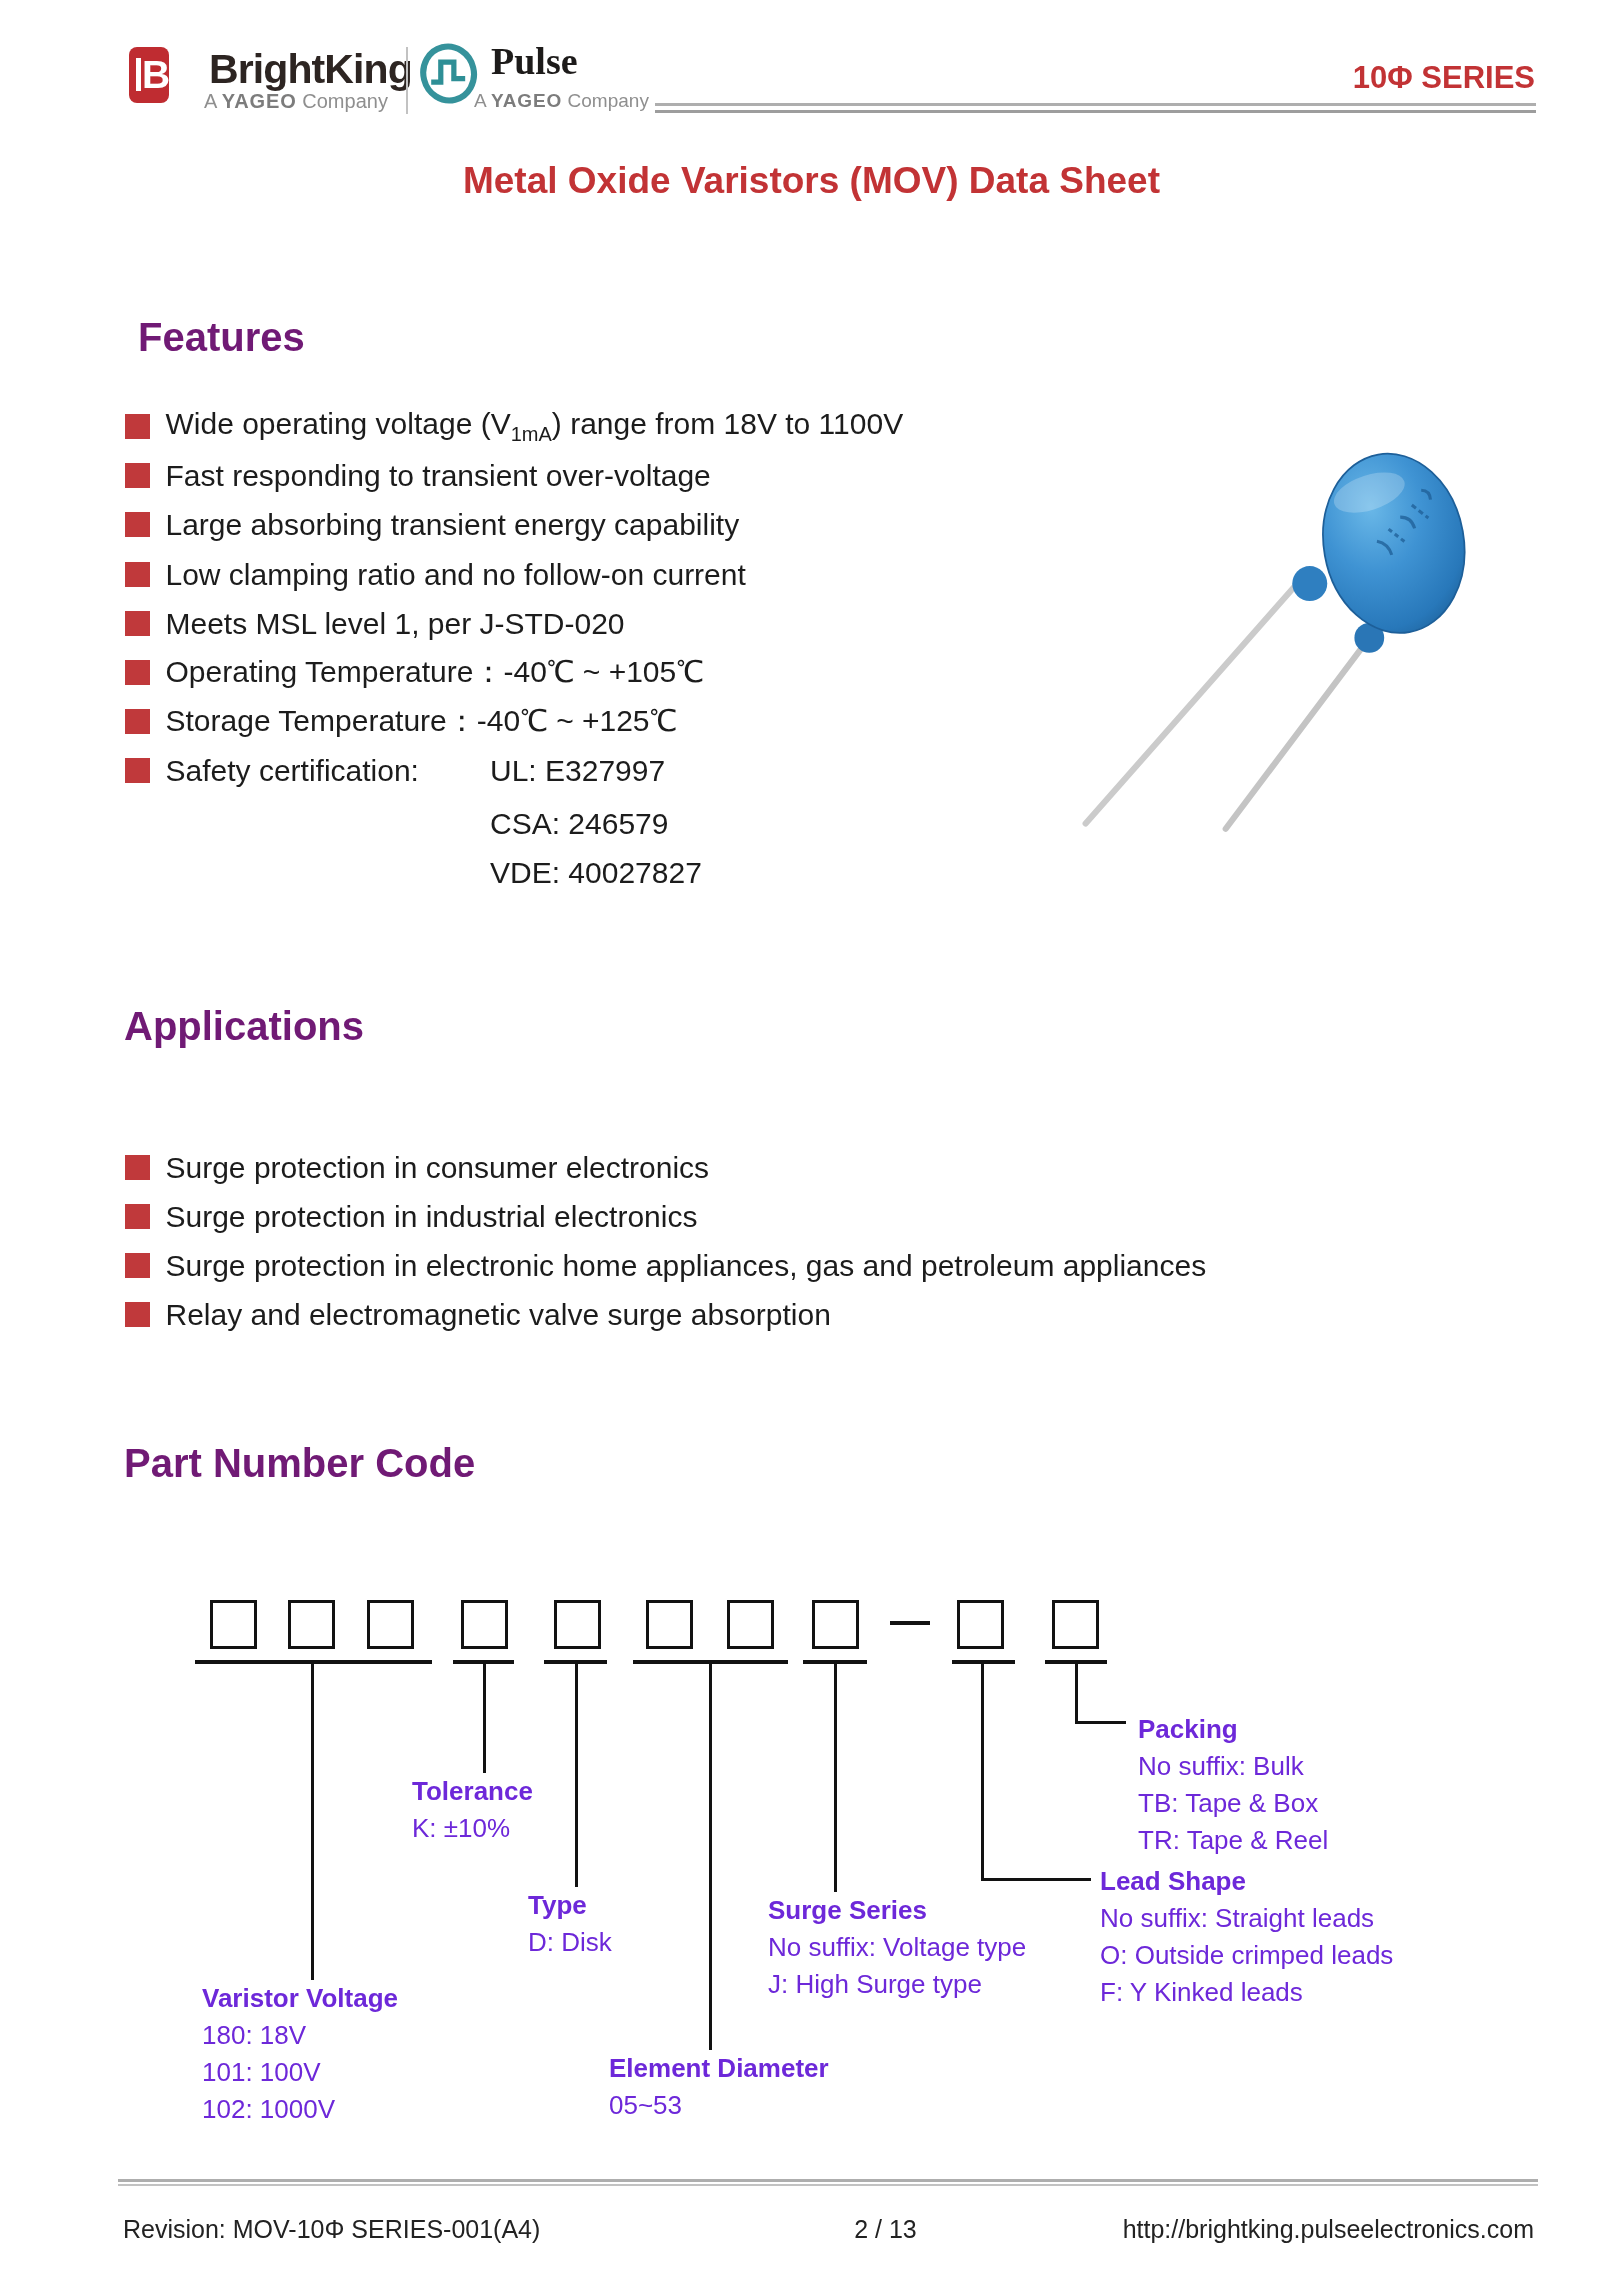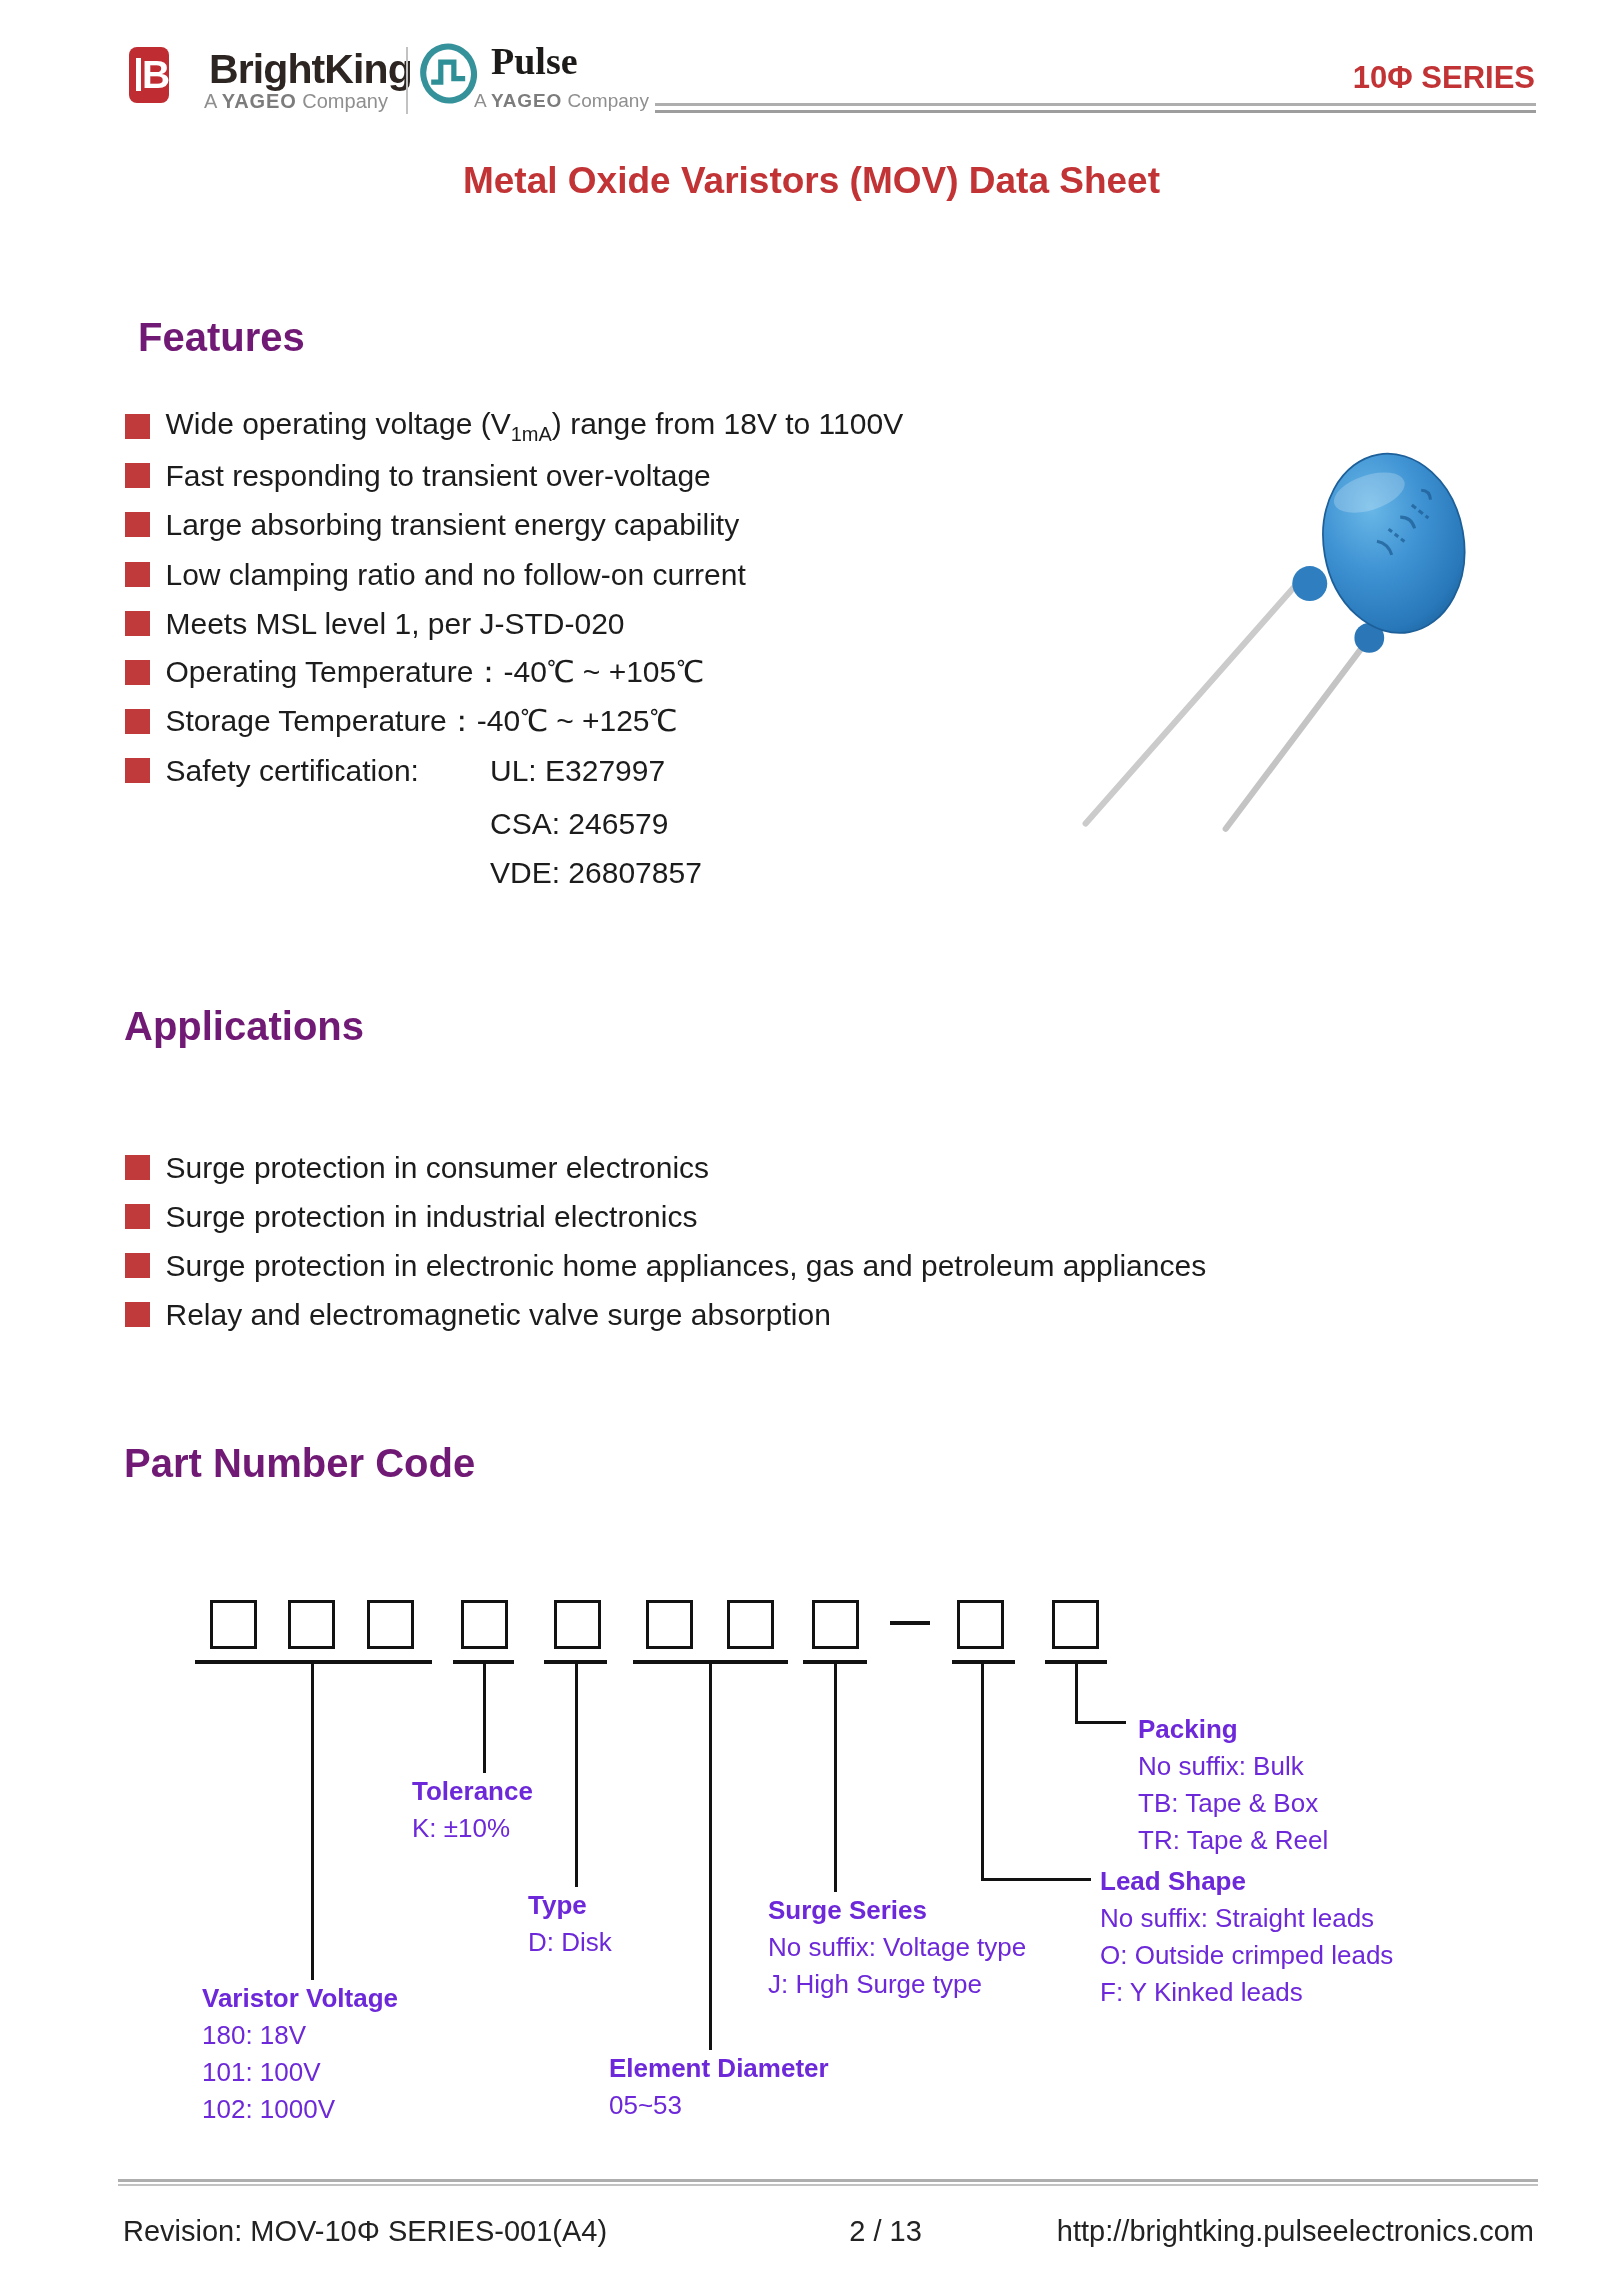--- a/index.html
+++ b/index.html
@@ -32,21 +32,21 @@
   
   .pn-box{position:absolute;top:1600px;width:47px;height:49px;border:3.5px solid #121212;box-sizing:border-box;background:#fff;}
   .hline{position:absolute;background:#121212;height:3.5px;}
   .vline{position:absolute;background:#121212;width:2.6px;}
   .thin{height:2.6px;}
   .pn-label{position:absolute;font-size:26px;line-height:37px;white-space:nowrap;color:#6d28d9;}
   .pn-label .head{font-weight:bold;}
   
   .fr1{left:118px;top:2179px;width:1420px;height:2.6px;background:#aeaeae;}
   .fr2{left:118px;top:2184px;width:1420px;height:1.8px;background:#c2c2c2;}
-  .foot{top:2215px;font-size:29px;color:#222;}
+  .foot{top:2215px;font-size:25px;color:#222;}
 </style>
 </head>
 <body>
 
 <div class="page">
 
   <div class="abs bk-icon">
     <span class="bar"></span>
     <span class="glyph">B</span>
   </div>
@@ -105,21 +105,21 @@
   <div class="row" style="top:697px">
     <span class="bullet"></span>
     <span class="txt">Storage Temperature：-40℃ ~ +125℃</span>
   </div>
   <div class="row" style="top:746px">
     <span class="bullet"></span>
     <span class="txt">Safety certification:</span>
     <span class="ul-col">UL: E327997</span>
   </div>
   <div class="cert-row" style="top:799px">CSA: 246579</div>
-  <div class="cert-row" style="top:848px">VDE: 26807857</div>
+  <div class="cert-row" style="top:848px">VDE: 40027827</div>
 
   <svg class="abs" style="left:1052px;top:412px" width="491" height="429" viewBox="0 0 560 490">
     <defs>
       <radialGradient id="discG" cx="38%" cy="28%" r="80%">
         <stop offset="0%" stop-color="#6ab8e8"></stop>
         <stop offset="45%" stop-color="#3f93d3"></stop>
         <stop offset="85%" stop-color="#2878ba"></stop>
         <stop offset="100%" stop-color="#1f659f"></stop>
       </radialGradient>
     </defs>

